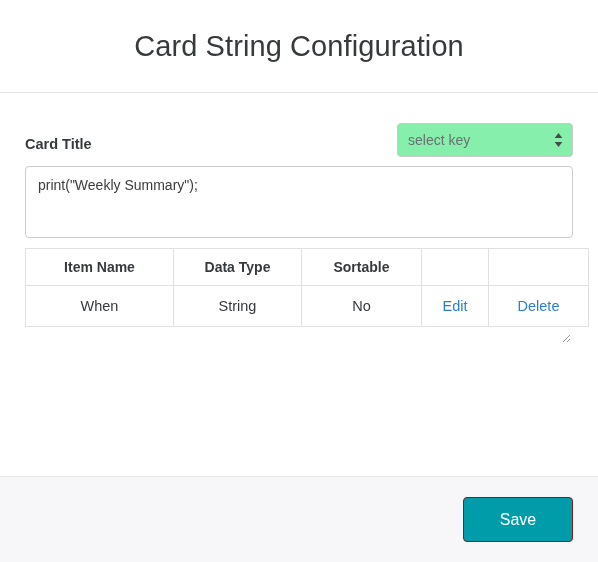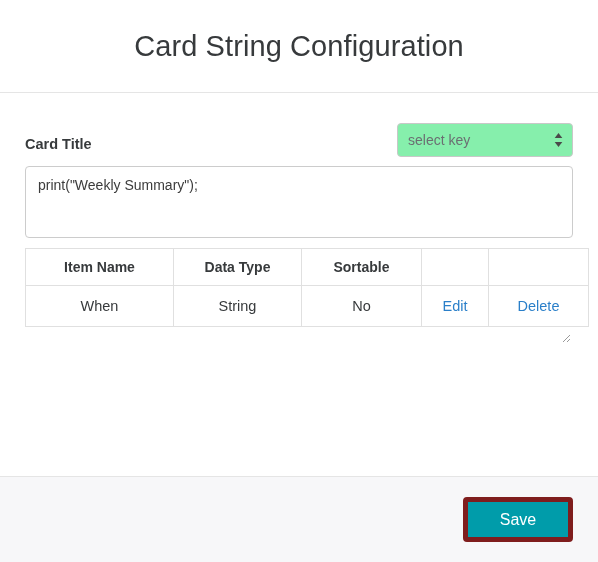--- a/index.html
+++ b/index.html
@@ -225,21 +225,21 @@
   }
   .btn-close {
     width: 110px;
     background: #ffffff;
     border: 1px solid #cccccc;
     color: #373a3c;
   }
   .btn-save {
     width: 110px;
     background: #009caa;
-    border: 5px solid #7f1d1d;
+    border: 1px solid #7f1d1d;
     color: #ffffff;
   }
 </style>
 </head>
 <body>
 
 <div class="modal">
 
   <div class="modal-header">
     <div class="modal-title">Card String Configuration</div>

